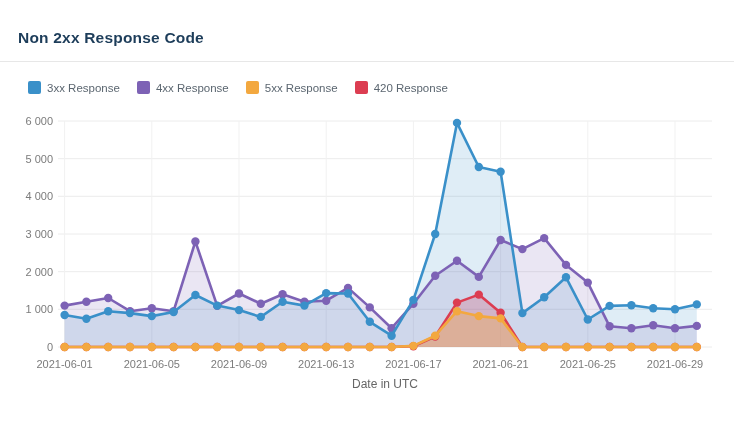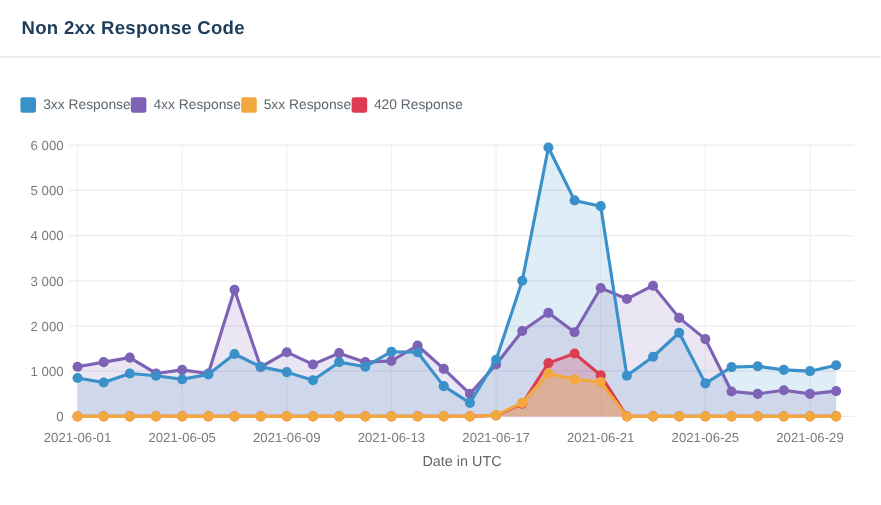--- a/index.html
+++ b/index.html
@@ -4,30 +4,30 @@
 <style>
   html,body{margin:0;padding:0;background:#fff;}
   .card{
     position:relative;
     width:734px;height:421px;
     background:#ffffff;
     font-family:"Liberation Sans",sans-serif;
     overflow:hidden;
   }
   .card-header{
-    position:absolute;top:0;left:0;right:0;height:47px;
+    position:absolute;top:14px;left:0;right:0;height:47px;
     border-bottom:1px solid #e7e7e7;background:#fff;
   }
   .card-header h2{
     margin:0;padding:15px 18px 0 18px;
     font-size:15.5px;font-weight:700;color:#1d3d5a;letter-spacing:.2px;
   }
   .legend{
-    position:absolute;top:81px;left:17px;
-    display:flex;align-items:center;
+    position:absolute;top:81px;left:28px;
+    display:flex;align-items:center;gap:17px;
   }
   .legend-item{display:flex;align-items:center;cursor:pointer;}
   .swatch{width:13px;height:13px;border-radius:2px;margin-right:6px;flex:0 0 auto;}
   .legend-label{font-size:11.5px;color:#5b6670;}
   .chart{position:absolute;top:108px;left:0;width:734px;height:313px;}
   svg text{font-family:"Liberation Sans",sans-serif;font-size:11px;fill:#7b7b7b;}
   svg text.xlabel{font-size:12px;fill:#666;}
 </style>
 </head>
 <body>

